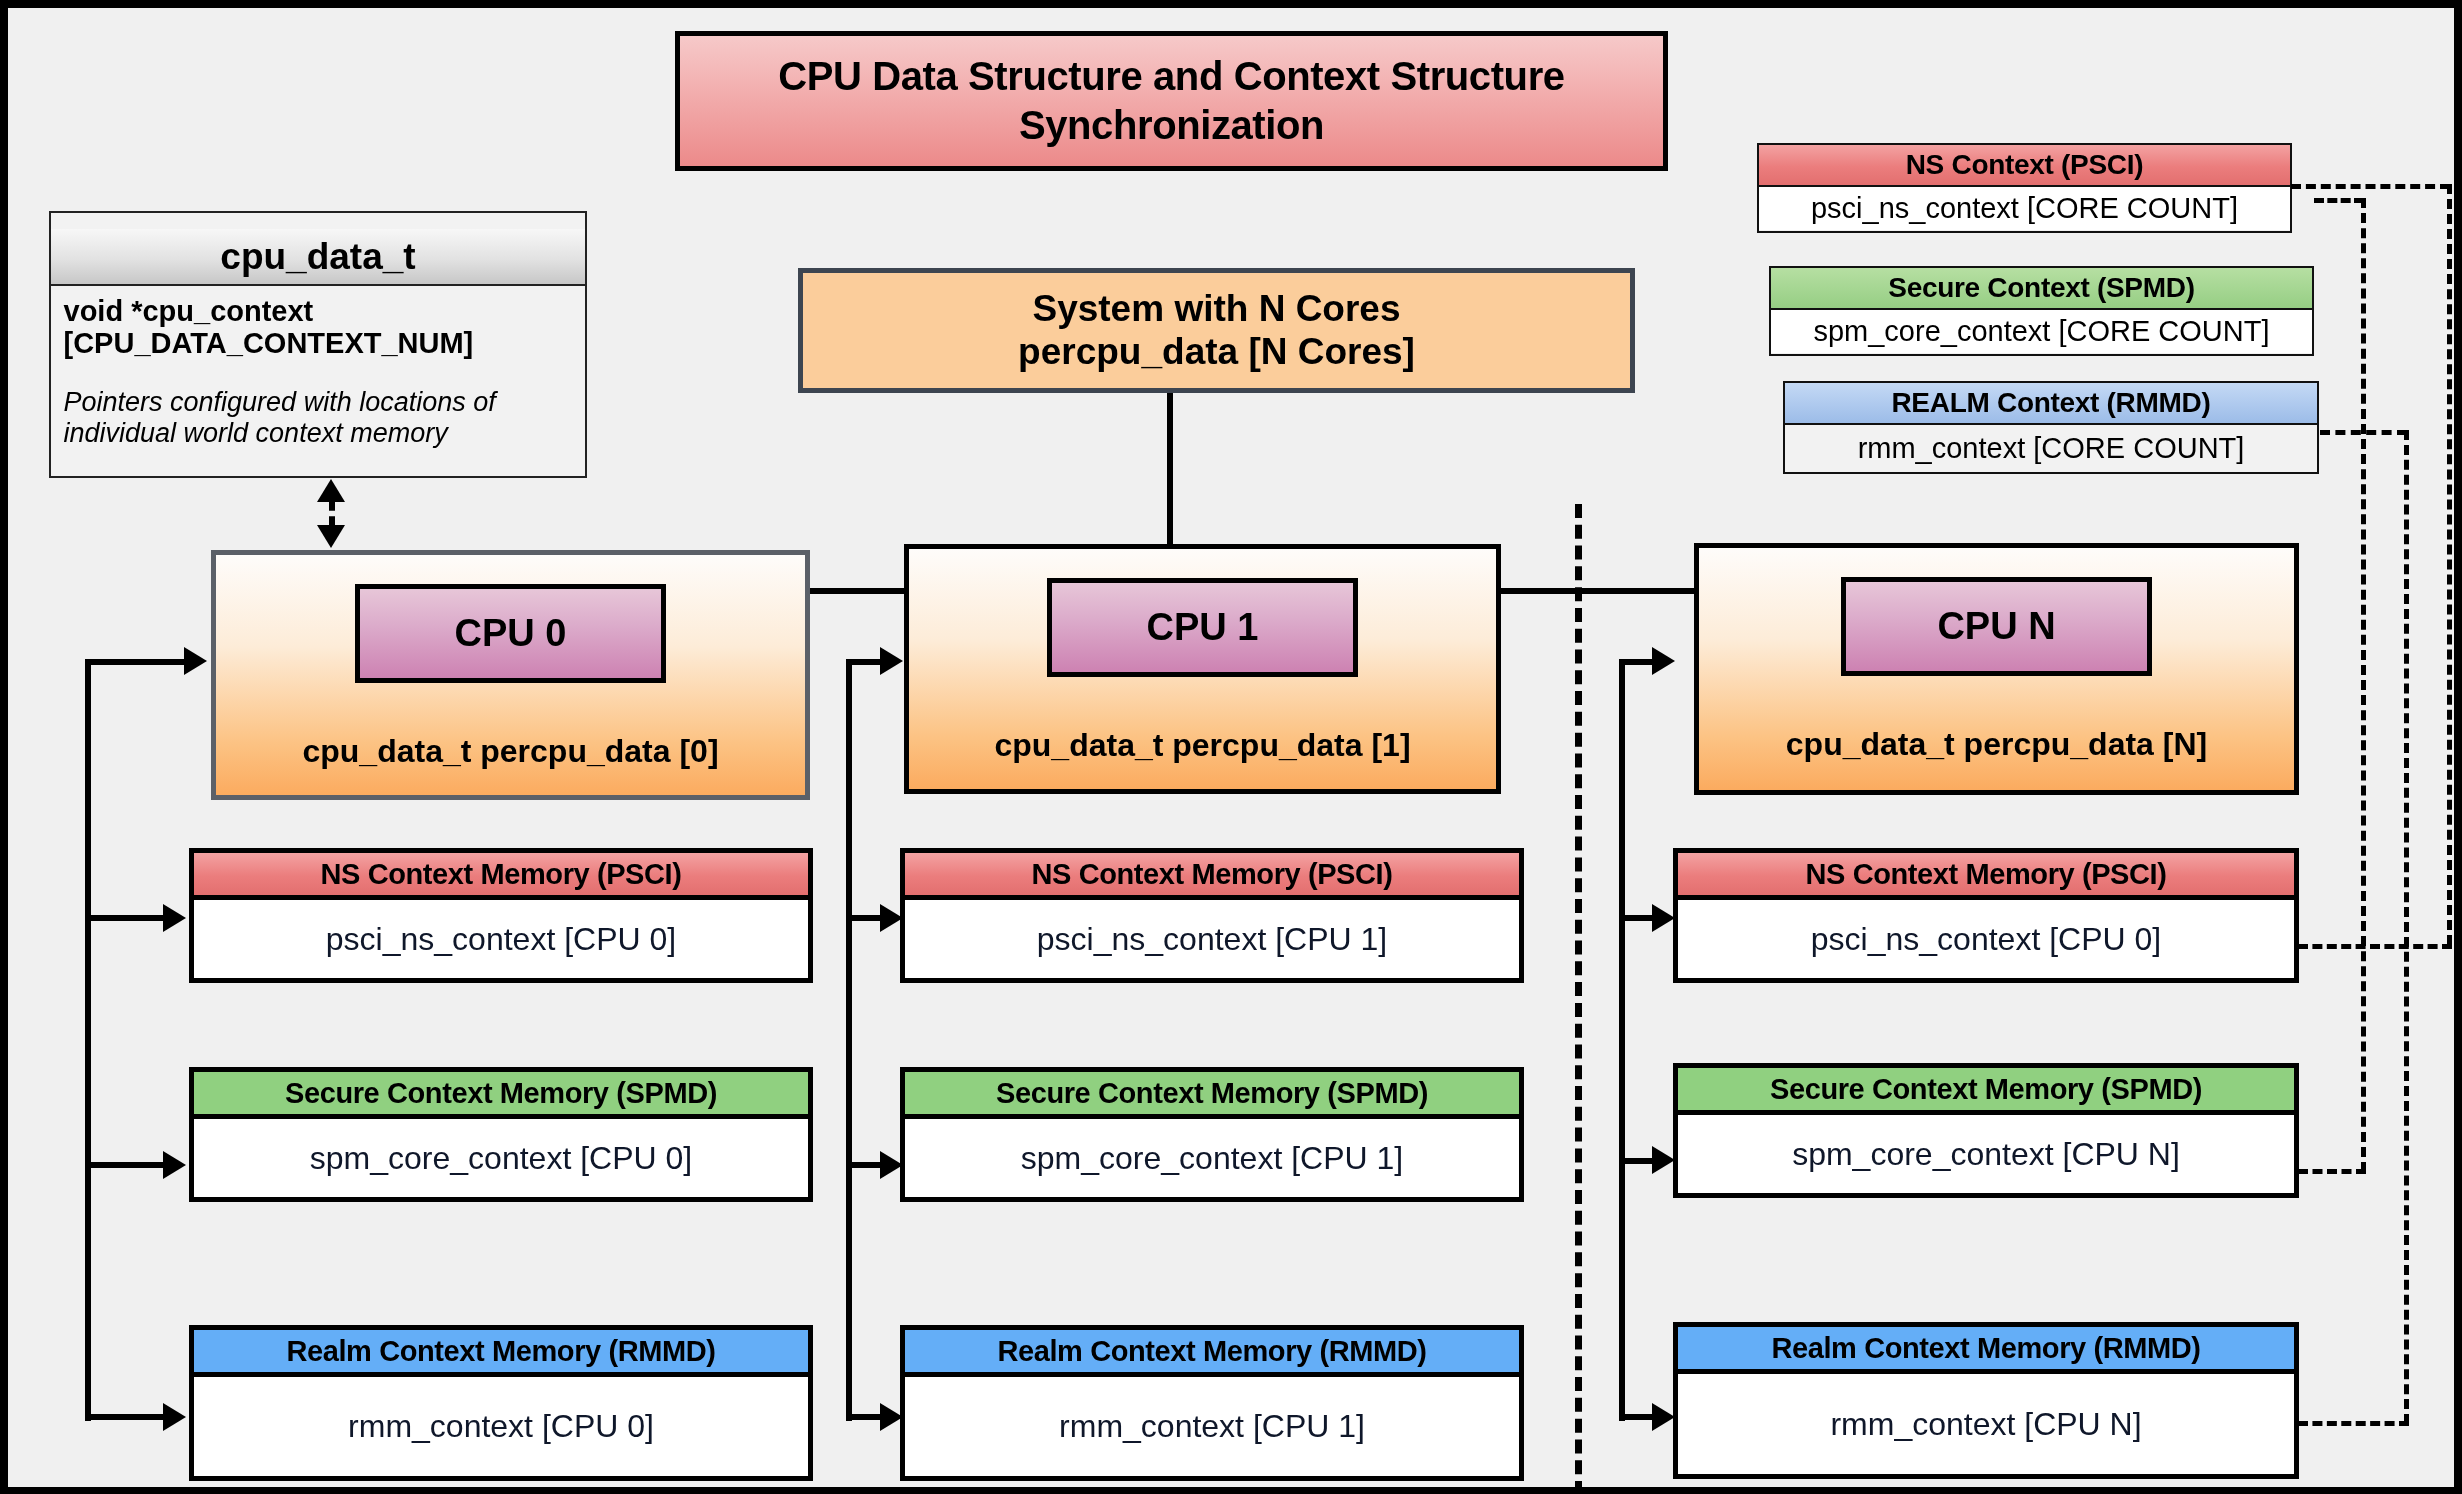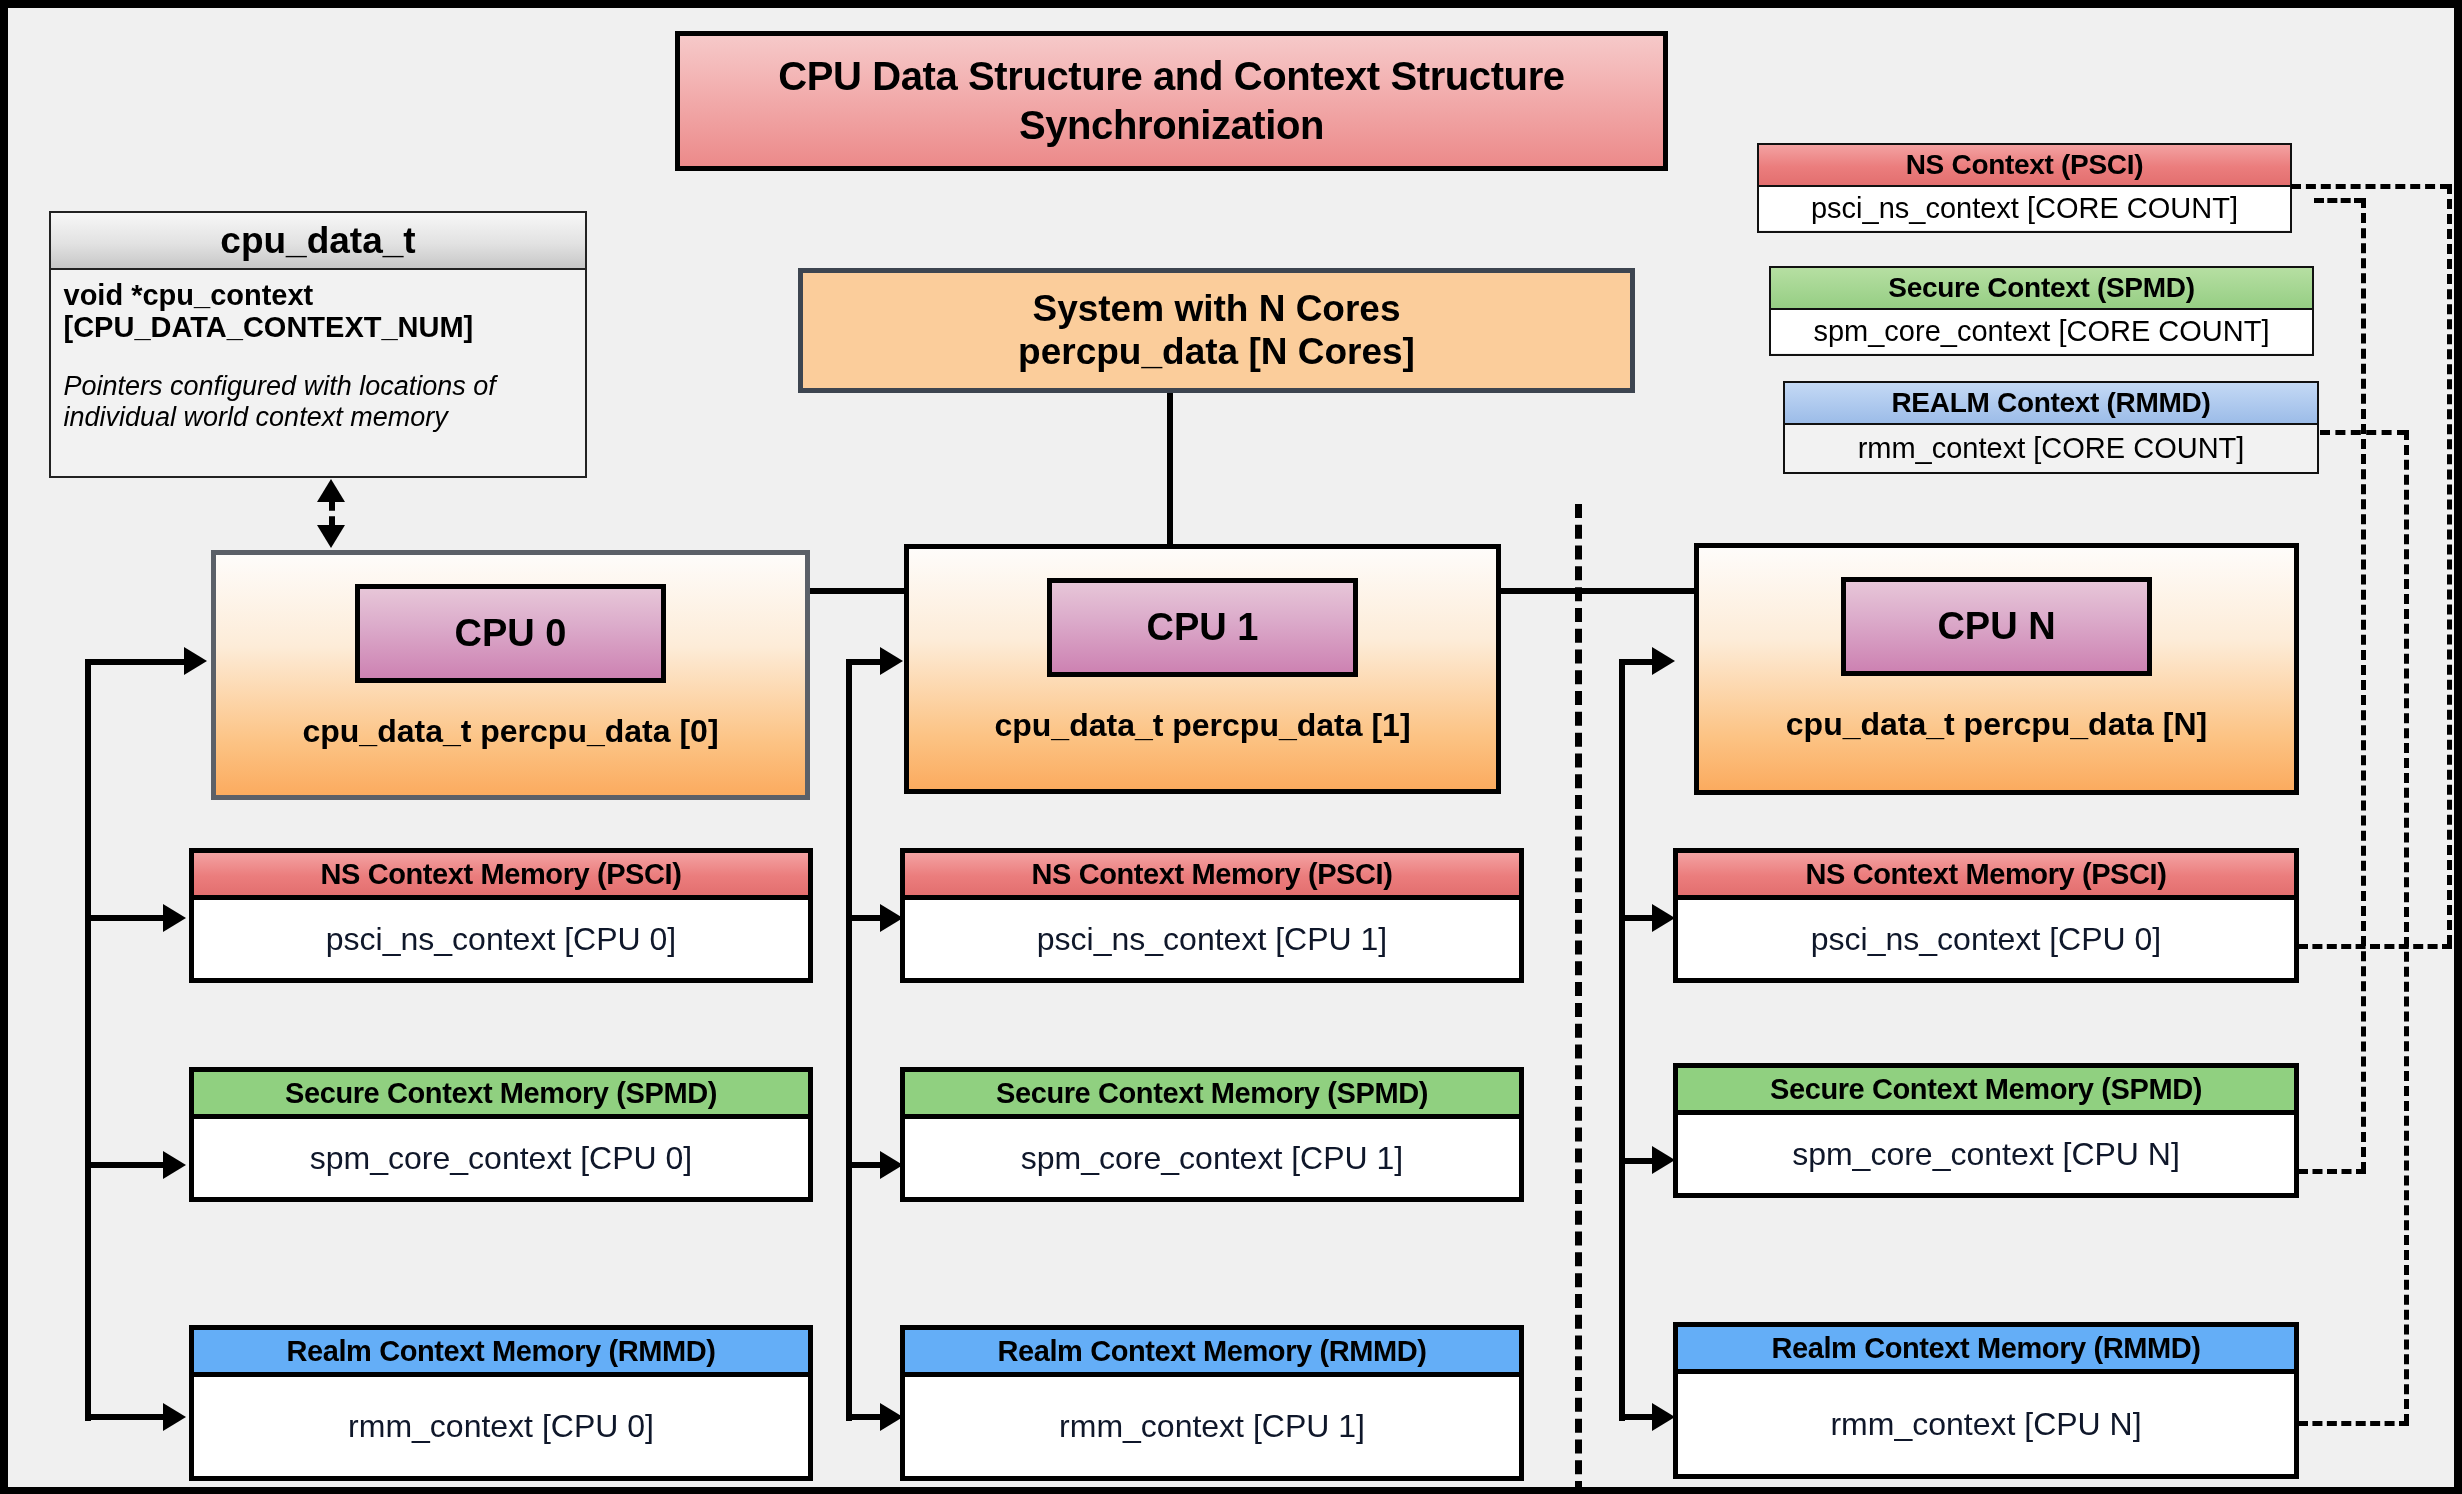--- a/index.html
+++ b/index.html
@@ -37,21 +37,21 @@
   .cdt-box {
     left: 41px; top: 203px; width: 538px; height: 267px;
     border: 2.7px solid #222;
     background: #f2f2f2;
   }
   .cdt-header {
     height: 55px;
     background: linear-gradient(to bottom, #f7f7f7 0%, #e2e2e2 55%, #c7c7c7 100%);
     border-bottom: 2.7px solid #222;
     display: flex; align-items: center; justify-content: center;
-    font-weight: bold; font-size: 37px; color: #000;
+    font-weight: bold; font-size: 37px; color: #000; margin-top: 16px;
   }
   .cdt-body {
     padding: 9px 12.5px 0 12.5px;
     font-size: 29px;
     color: #000;
     line-height: 1.12;
   }
   .cdt-strong { font-weight: bold; }
   .cdt-note { font-style: italic; font-size: 27px; line-height: 1.16; margin-top: 27px; }
 
@@ -85,21 +85,21 @@
   .hd-blue  { background: linear-gradient(to bottom, #c4d9f5 0%, #9cbce8 100%); }
 
   .lg-ns    { left: 1749px; top: 135px; width: 535px; height: 90px; }
   .lg-sec   { left: 1761px; top: 258px; width: 545px; height: 90px; }
   .lg-realm { left: 1775px; top: 373px; width: 536px; height: 93px; }
   .lg-realm .legend-body { background: #f2f2f2; }
 
   
   .cpu-box {
     background: linear-gradient(to bottom, #fefcfa 0%, #fdecd8 38%, #fcc384 78%, #fbab5f 100%);
-    display: flex; flex-direction: column; align-items: center;
+    display: flex; flex-direction: column; align-items: center; gap: 20px;
   }
   .cpu-box.gray-frame { border: 5.3px solid #5b6068; }
   .cpu-box.black-frame { border: 5.3px solid #000; }
   .cpu-chip {
     width: 301px; height: 89px;
     margin-top: 29px;
     border: 5.3px solid #000;
     background: linear-gradient(to bottom, #e7c6d8 0%, #dcaccb 40%, #cd82b2 100%);
     display: flex; align-items: center; justify-content: center;
     font-weight: bold; font-size: 38px; color: #000;

